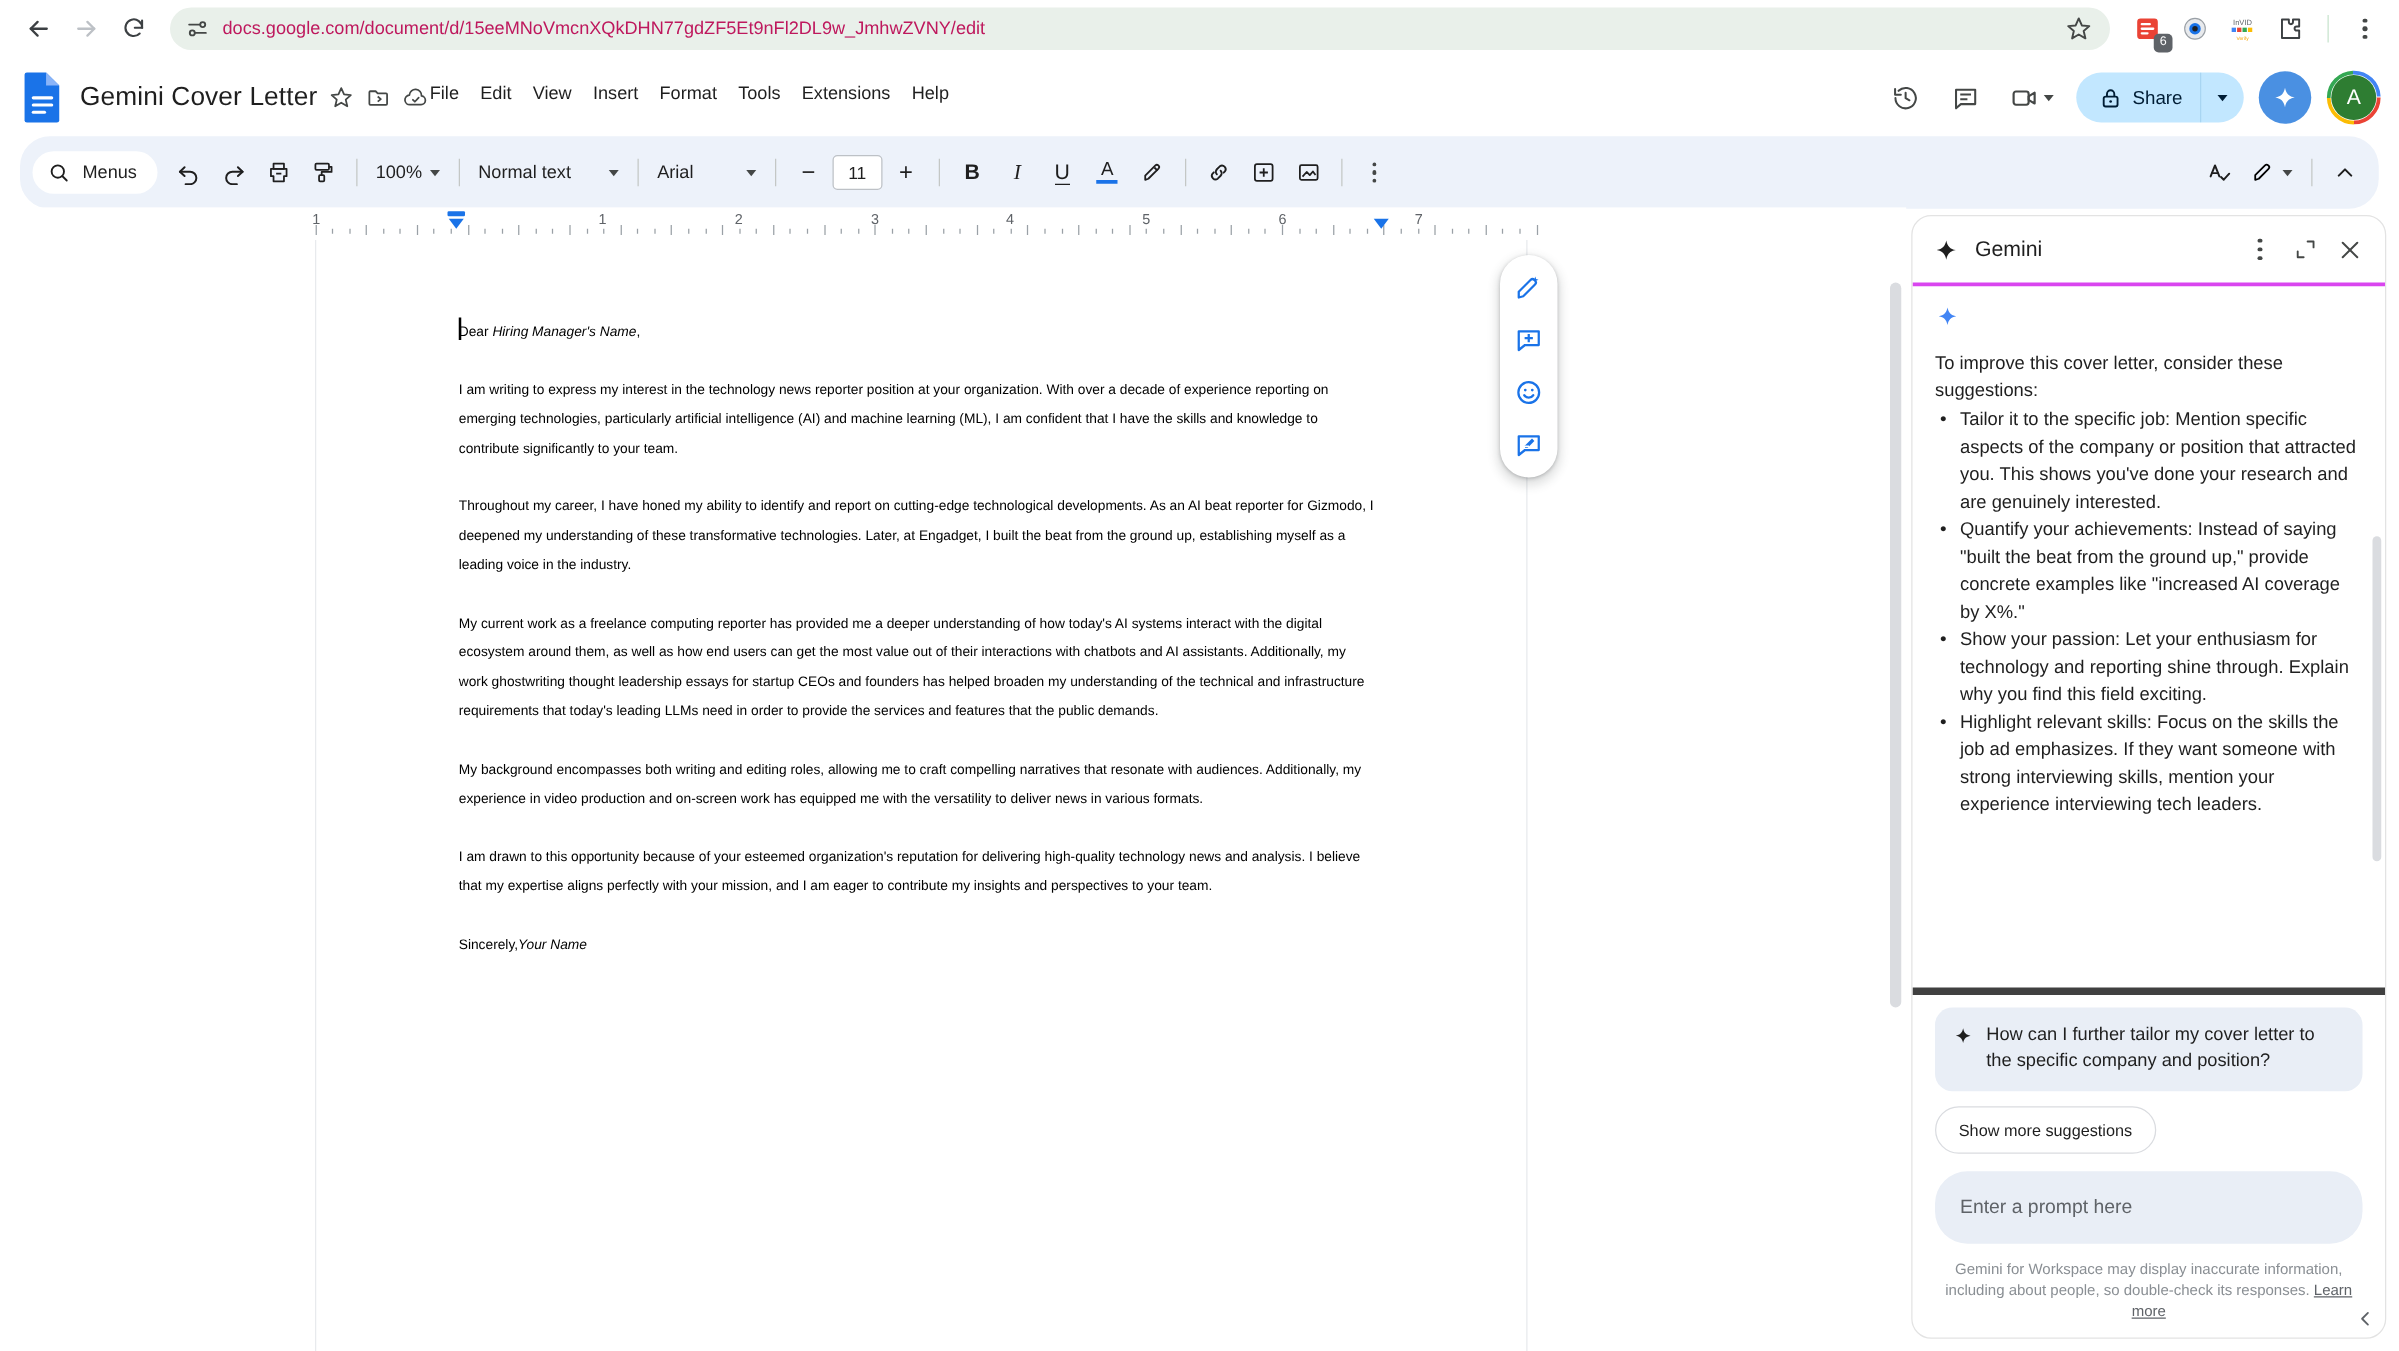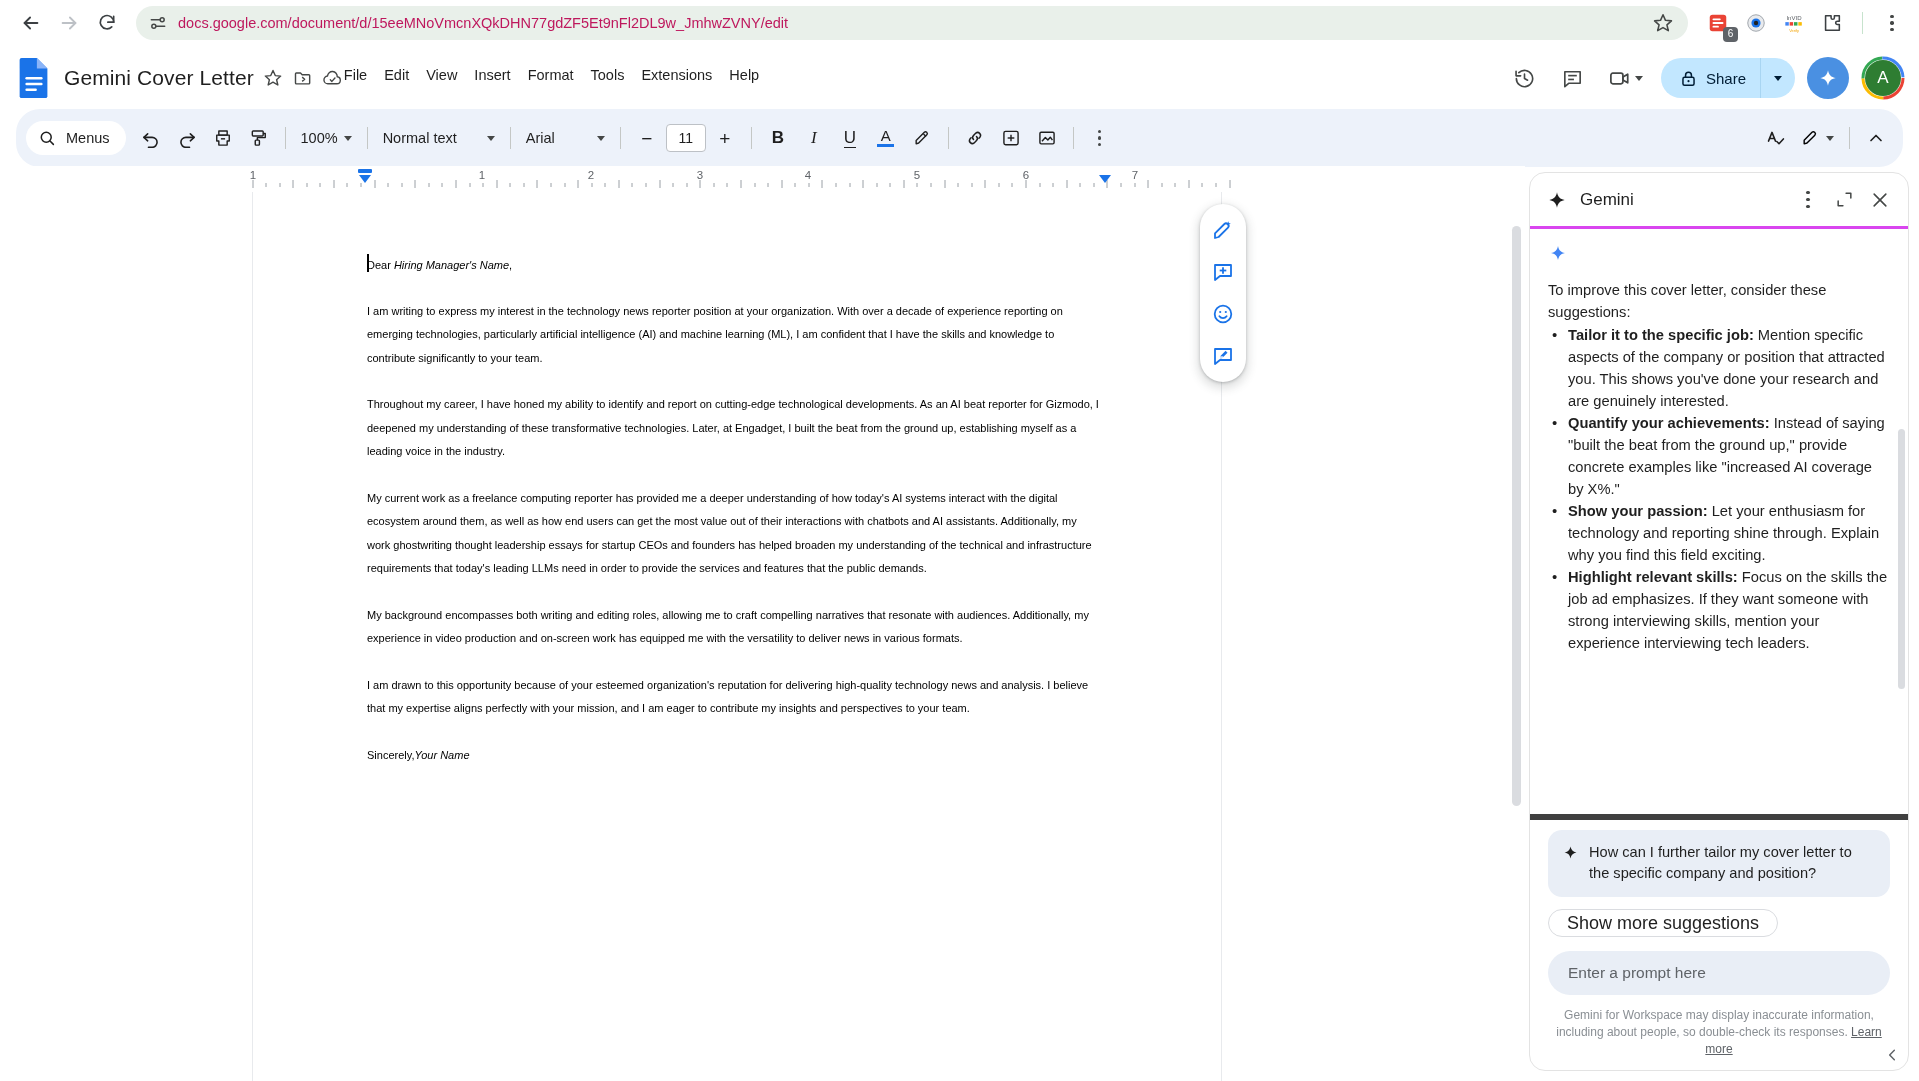--- a/index.html
+++ b/index.html
@@ -193,40 +193,40 @@
   .gem-spark-row { margin-bottom: 12px;}
   .gem-intro { font-size:14.7px; line-height:22px; color:#1f1f1f; margin-bottom:1px;}
   .gem-list { list-style:none; padding:0; margin:0;}
   .gem-list li {
     font-size:14.7px; line-height:22px; color:#1f1f1f;
     position:relative; padding-left: 20px; margin-bottom: 0px;
   }
   .gem-list li::before {
     content:"•"; position:absolute; left: 4px; top:0; font-size:15px; color:#1f1f1f;
   }
-  .gem-list b { font-weight:700; }
+  .gem-list b { font-weight:400; }
 
   .gem-panel-scroll {
     position:absolute; right:3px; top: 200px; width:7px; height: 260px;
     background:#dadce0; border-radius:4px;
   }
 
   .gem-footer { flex:none; padding: 10px 18px 12px 18px; border-top:6px solid #404040;}
   .suggest-chip {
     background:#e9eef6; border-radius: 14px; padding: 12px 14px 13px 14px;
     display:flex; gap: 10px; align-items:flex-start; margin-bottom: 12px;
   }
   .suggest-text { font-size:14.6px; line-height:21px; color:#1f1f1f; font-weight:500;}
   .showmore-btn {
-    display:inline-flex; align-items:center; height: 28px; padding: 0 18px;
+    display:inline-flex; align-items:center; height: 38px; padding: 0 18px;
     border:1px solid #dadce0; border-radius: 19px; background:#fff;
-    font-size:18px; color:#1f1f1f; font-weight:500; margin-bottom: 14px;
+    font-size:13px; color:#1f1f1f; font-weight:500; margin-bottom: 14px;
   }
   .prompt-box {
-    background:#e9eef6; border-radius: 26px; height: 44px;
+    background:#e9eef6; border-radius: 26px; height: 58px;
     display:flex; align-items:center; padding: 0 20px; margin-bottom: 12px;
   }
   .prompt-placeholder { font-size:15.5px; color:#5f6368;}
   .disclaimer { font-size:12px; line-height:17px; color:#8a8f94; text-align:center; padding: 0 6px;}
   .disclaimer a { color:#5f6368; text-decoration:underline; }
 
   .collapse-handle {
     position:absolute; right: 2px; bottom: 2px; width:26px;height:26px;
     display:flex;align-items:center;justify-content:center;color:#5f6368;
   }

